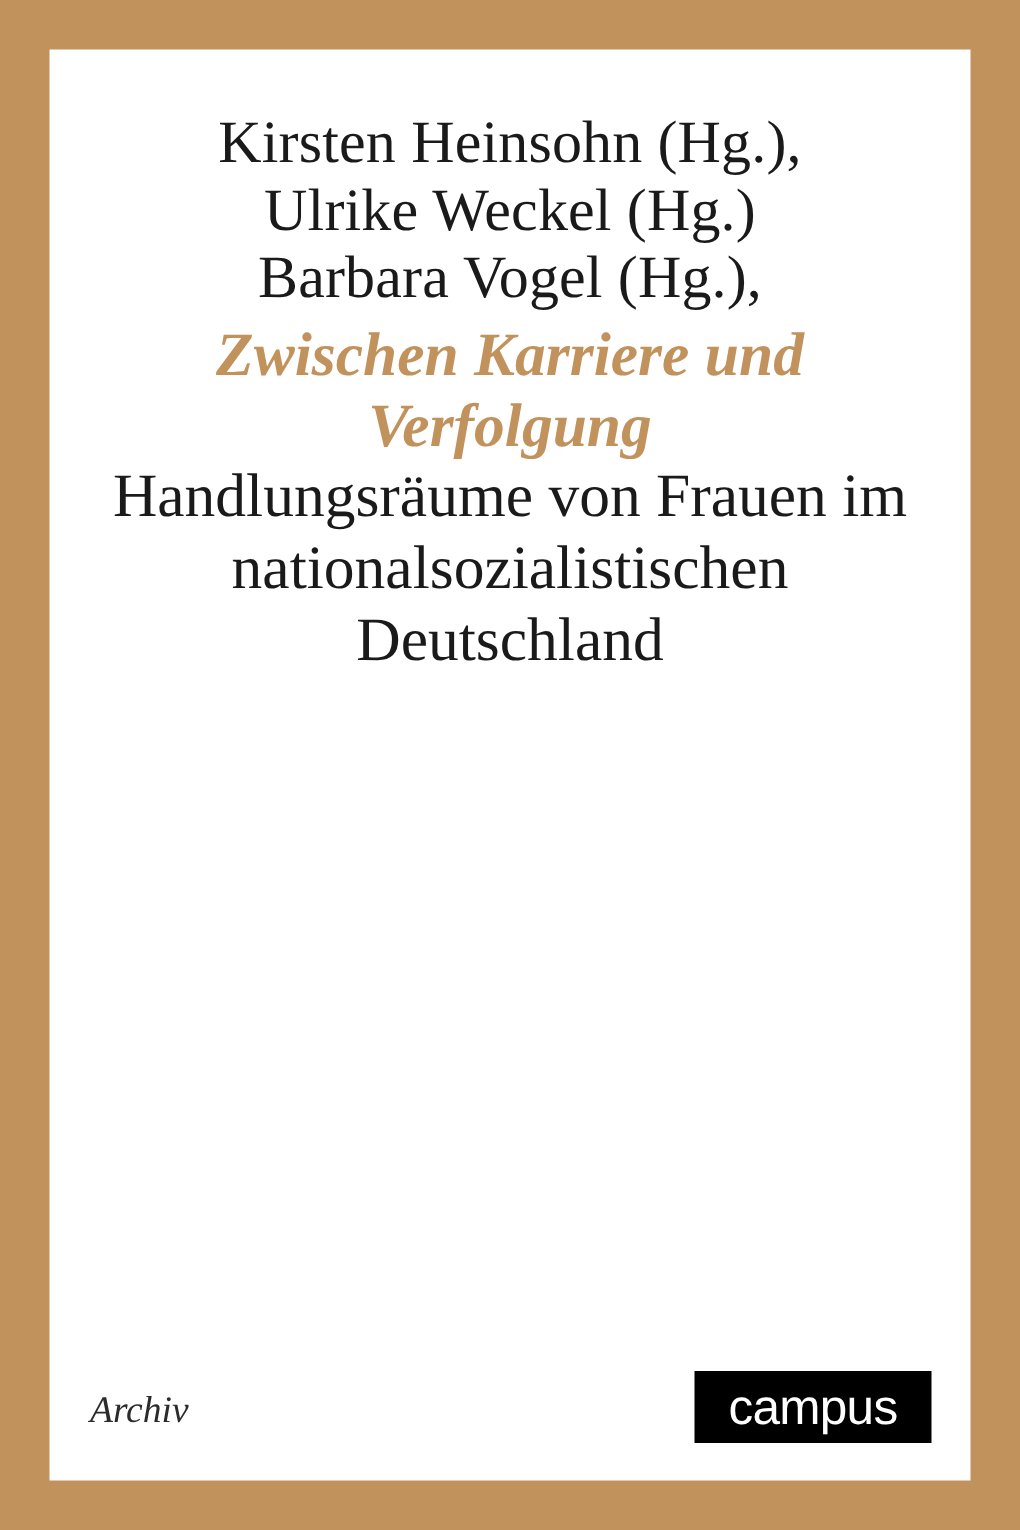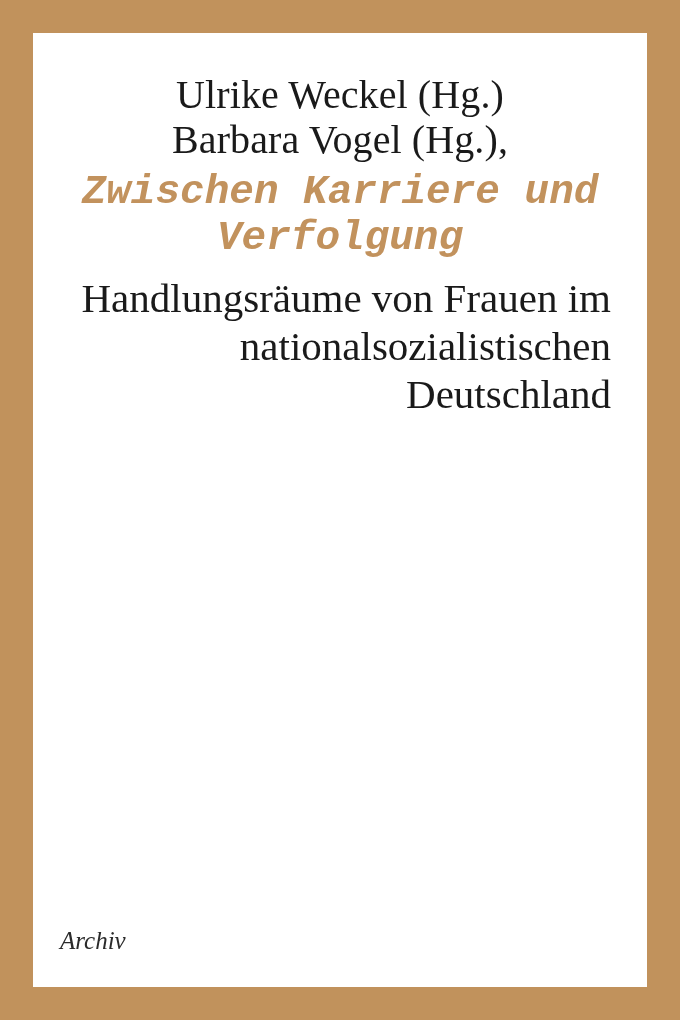--- a/index.html
+++ b/index.html
@@ -40,35 +40,34 @@
     font-family: "Liberation Serif", serif;
     font-size: 40px;
     line-height: 1.12;
     color: #1a1a1a;
     letter-spacing: 0.1px;
   }
   .editors div {
     white-space: nowrap;
   }
   .main-title {
-    font-family: Liberation Mono, monospace;
+    font-family: Liberation Serif, serif;
     font-style: italic;
     font-weight: 700;
     font-size: 41px;
     line-height: 1.14;
     color: #c2925d;
     margin-top: 6px;
   }
   .subtitle {
     font-family: "Liberation Serif", serif;
     font-size: 41px;
     line-height: 1.17;
     color: #1a1a1a;
-    margin-top: 13px;
-    text-align: right;
+    margin-top: 0;
   }
   .archive-label {
     position: absolute;
     left: 27px;
     bottom: 32px;
     font-family: "Liberation Serif", serif;
     font-style: italic;
     font-size: 25px;
     color: #2b2b2b;
     text-align: right;
@@ -97,27 +96,31 @@
 </style>
 </head>
 <body>
 
 <div class="cover">
   <div class="page">
 
     <div class="text-block">
 
       <div class="editors">
+        <div>Kirsten Heinsohn (Hg.),</div>
         <div>Ulrike Weckel (Hg.)</div>
         <div>Barbara Vogel (Hg.),</div>
       </div>
 
       <div class="main-title">Zwischen Karriere und Verfolgung</div>
 
       <div class="subtitle">Handlungsräume von Frauen im nationalsozialistischen Deutschland</div>
 
     </div>
 
     <div class="archive-label">Archiv</div>
 
+    <div class="publisher">
+      <span>campus</span>
+    </div>
 
   </div>
 </div>
 
 </body></html>

